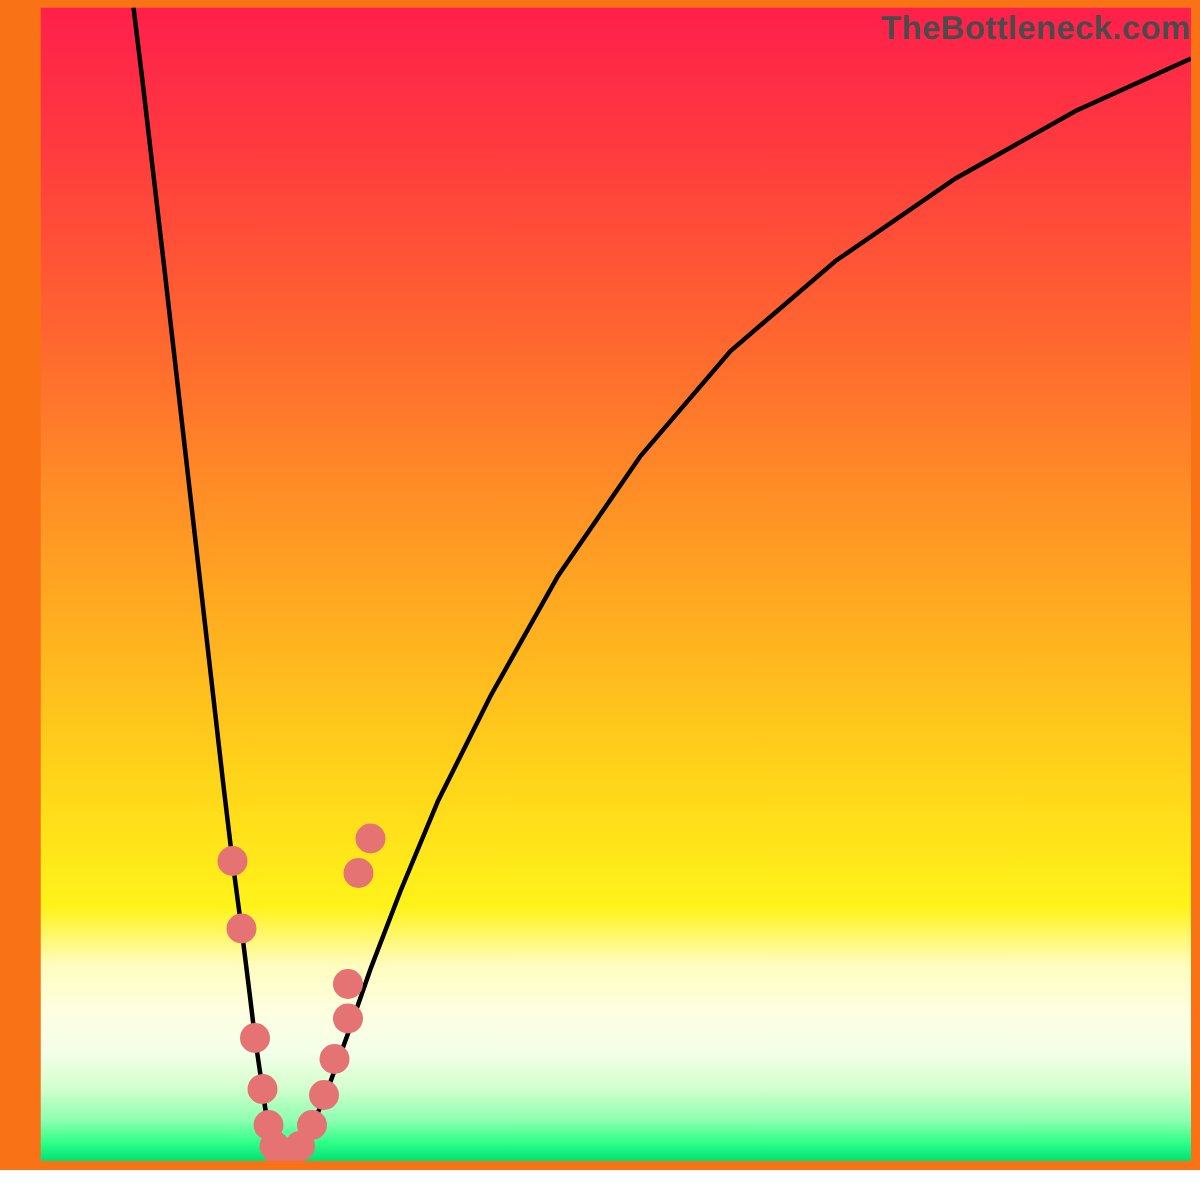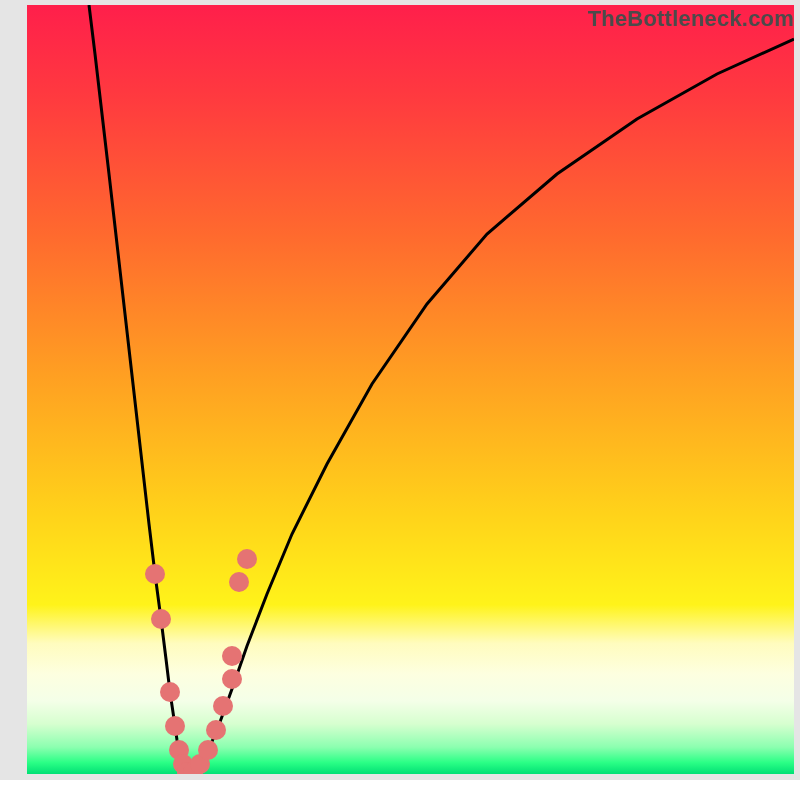--- a/index.html
+++ b/index.html
@@ -6,21 +6,21 @@
     margin: 0;
     padding: 0;
     width: 800px;
     height: 800px;
     overflow: hidden;
     font-family: Arial, Helvetica, sans-serif;
   }
   .outer {
     width: 800px;
     height: 780px;
-    background: #e5e5e5;
+    background: #f97316;
     position: relative;
   }
   .plot {
     position: absolute;
     left: 27px;
     top: 5px;
     width: 767px;
     height: 769px;
   }
   .watermark {

